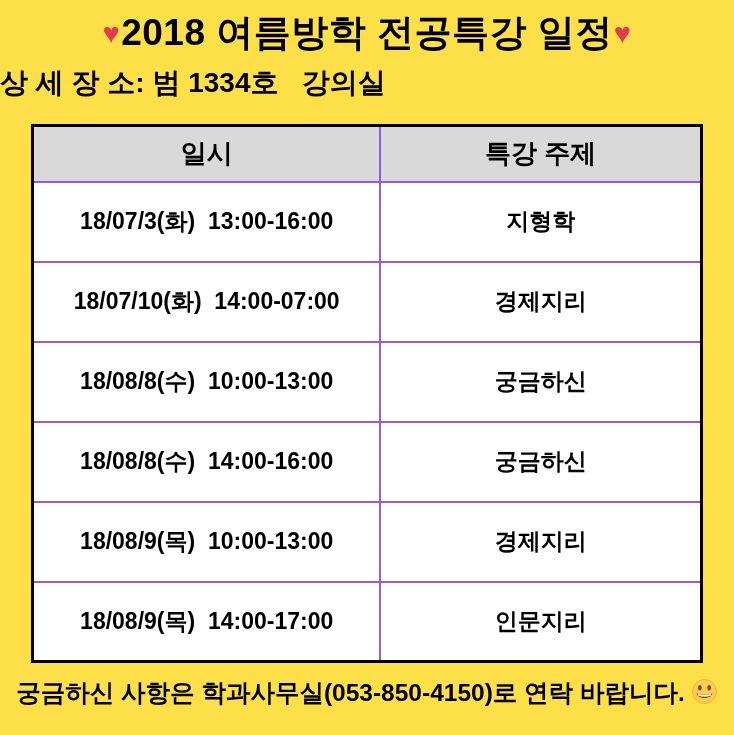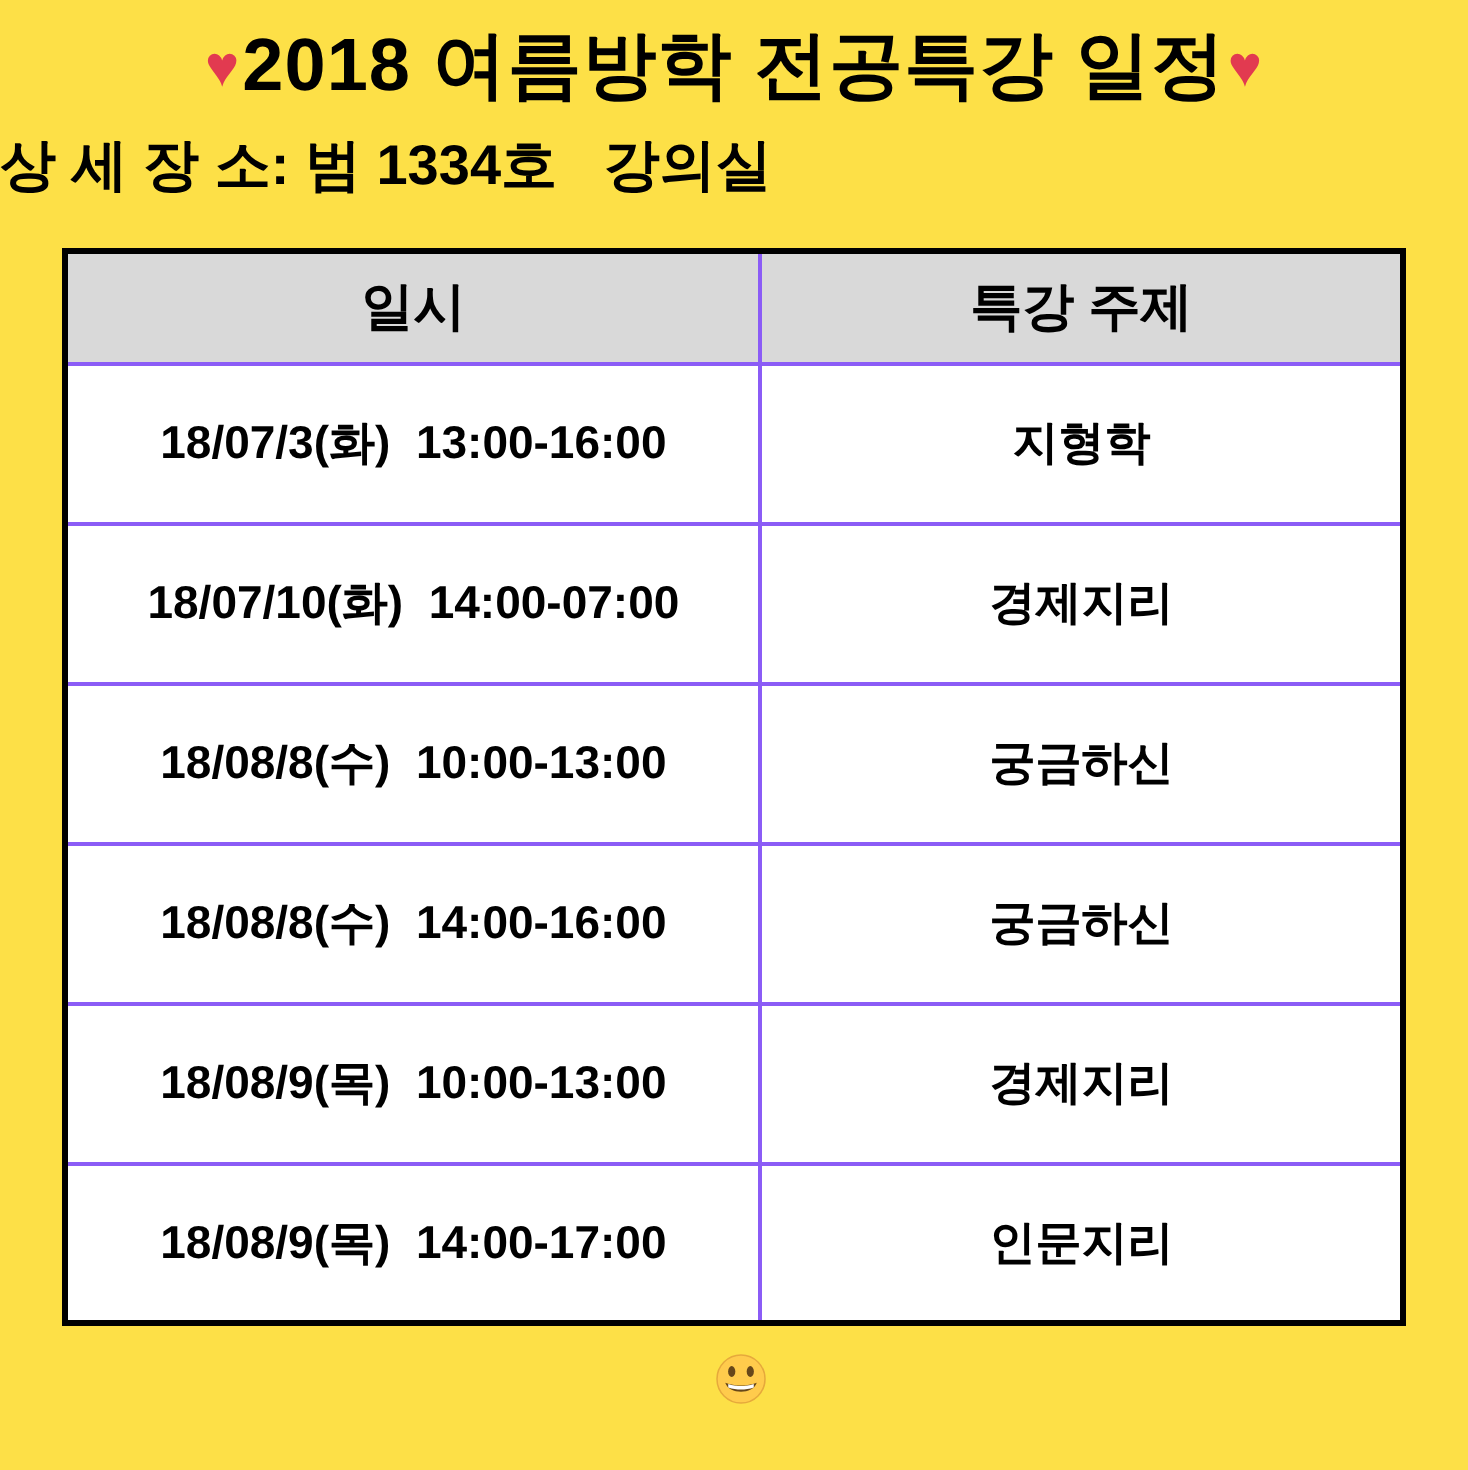--- a/index.html
+++ b/index.html
@@ -119,21 +119,21 @@
           <td>18/08/9(목)  10:00-13:00</td>
           <td>경제지리</td>
         </tr>
         <tr>
           <td>18/08/9(목)  14:00-17:00</td>
           <td>인문지리</td>
         </tr>
       </tbody>
   </table>
 
-  <p class="footer"><svg class="emoji-svg" width="27" height="27" viewBox="0 0 36 36" aria-hidden="true">
+  <p class="footer"><span>궁금하신 사항은 학과사무실(053-850-4150)로 연락 바랍니다.</span><svg class="emoji-svg" width="27" height="27" viewBox="0 0 36 36" aria-hidden="true">
       <circle cx="18" cy="18" r="16" fill="#ffcb4c" stroke="#e6a93c" stroke-width="1"></circle>
       <ellipse cx="11.8" cy="13" rx="2.4" ry="3.6" fill="#67471a"></ellipse>
       <ellipse cx="24.2" cy="13" rx="2.4" ry="3.6" fill="#67471a"></ellipse>
       <path d="M7.5 20.5 C10 28.5 26 28.5 28.5 20.5 C22 23 14 23 7.5 20.5 Z" fill="#67471a"></path>
       <path d="M9.5 21.3 C15 23.2 21 23.2 26.5 21.3 L26.5 23.6 C20.8 25.4 15.2 25.4 9.5 23.6 Z" fill="#ffffff"></path>
     </svg></p>
 
 </div>
 
 </body></html>

